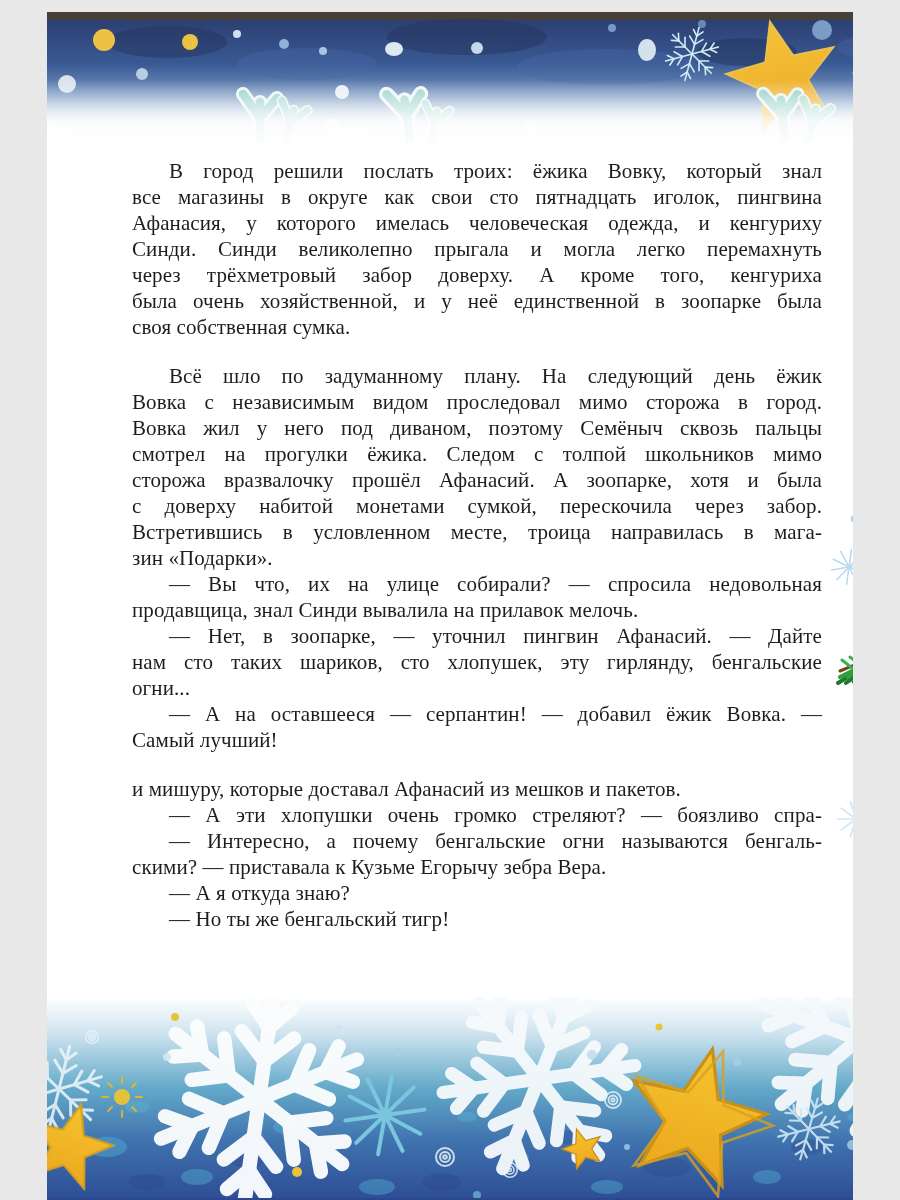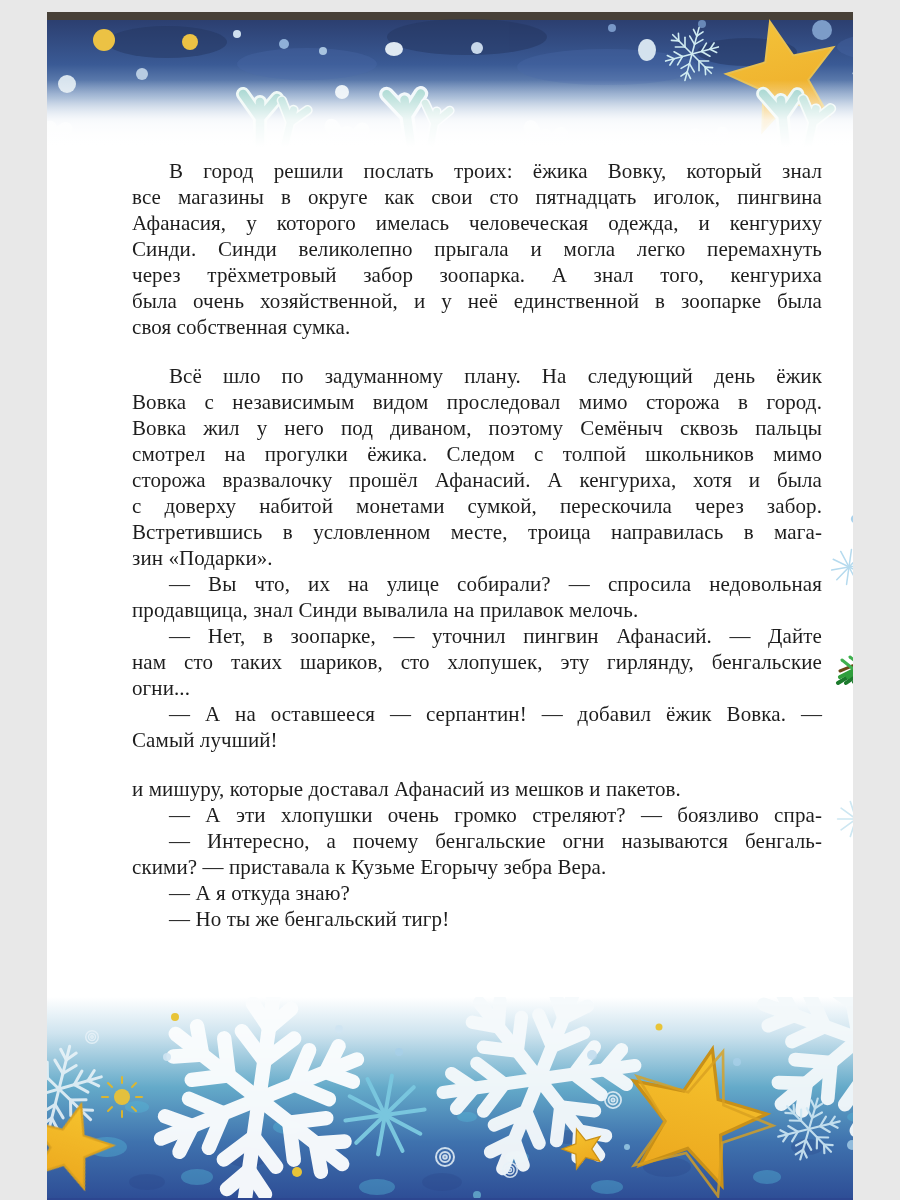--- a/index.html
+++ b/index.html
@@ -211,30 +211,30 @@
     </g>
     <rect x="0" y="68" width="900" height="67" fill="url(#fogGrad)"></rect>
   </svg>
 
   <div class="text-block">
       <div class="paragraph">
         <div class="line first">В город решили послать троих: ёжика Вовку, который знал</div>
         <div class="line">все магазины в округе как свои сто пятнадцать иголок, пингвина</div>
         <div class="line">Афанасия, у которого имелась человеческая одежда, и кенгуриху</div>
         <div class="line">Синди. Синди великолепно прыгала и могла легко перемахнуть</div>
-        <div class="line">через трёхметровый забор зоопарка. А знал того, кенгуриха</div>
+        <div class="line">через трёхметровый забор доверху. А кроме того, кенгуриха</div>
         <div class="line">была очень хозяйственной, и у неё единственной в зоопарке была</div>
         <div class="line last">своя собственная сумка.</div>
       </div>
       <div class="paragraph section-break">
         <div class="line first">Всё шло по задуманному плану. На следующий день ёжик</div>
         <div class="line">Вовка с независимым видом проследовал мимо сторожа в город.</div>
         <div class="line">Вовка жил у него под диваном, поэтому Семёныч сквозь пальцы</div>
         <div class="line">смотрел на прогулки ёжика. Следом с толпой школьников мимо</div>
-        <div class="line">сторожа вразвалочку прошёл Афанасий. А кенгуриха, хотя и была</div>
+        <div class="line">сторожа вразвалочку прошёл Афанасий. А зоопарке, хотя и была</div>
         <div class="line">с доверху набитой монетами сумкой, перескочила через забор.</div>
         <div class="line">Встретившись в условленном месте, троица направилась в мага-</div>
         <div class="line last">зин «Подарки».</div>
       </div>
       <div class="paragraph">
         <div class="line first">— Вы что, их на улице собирали? — спросила недовольная</div>
         <div class="line last">продавщица, знал Синди вывалила на прилавок мелочь.</div>
       </div>
       <div class="paragraph">
         <div class="line first">— Нет, в зоопарке, — уточнил пингвин Афанасий. — Дайте</div>

